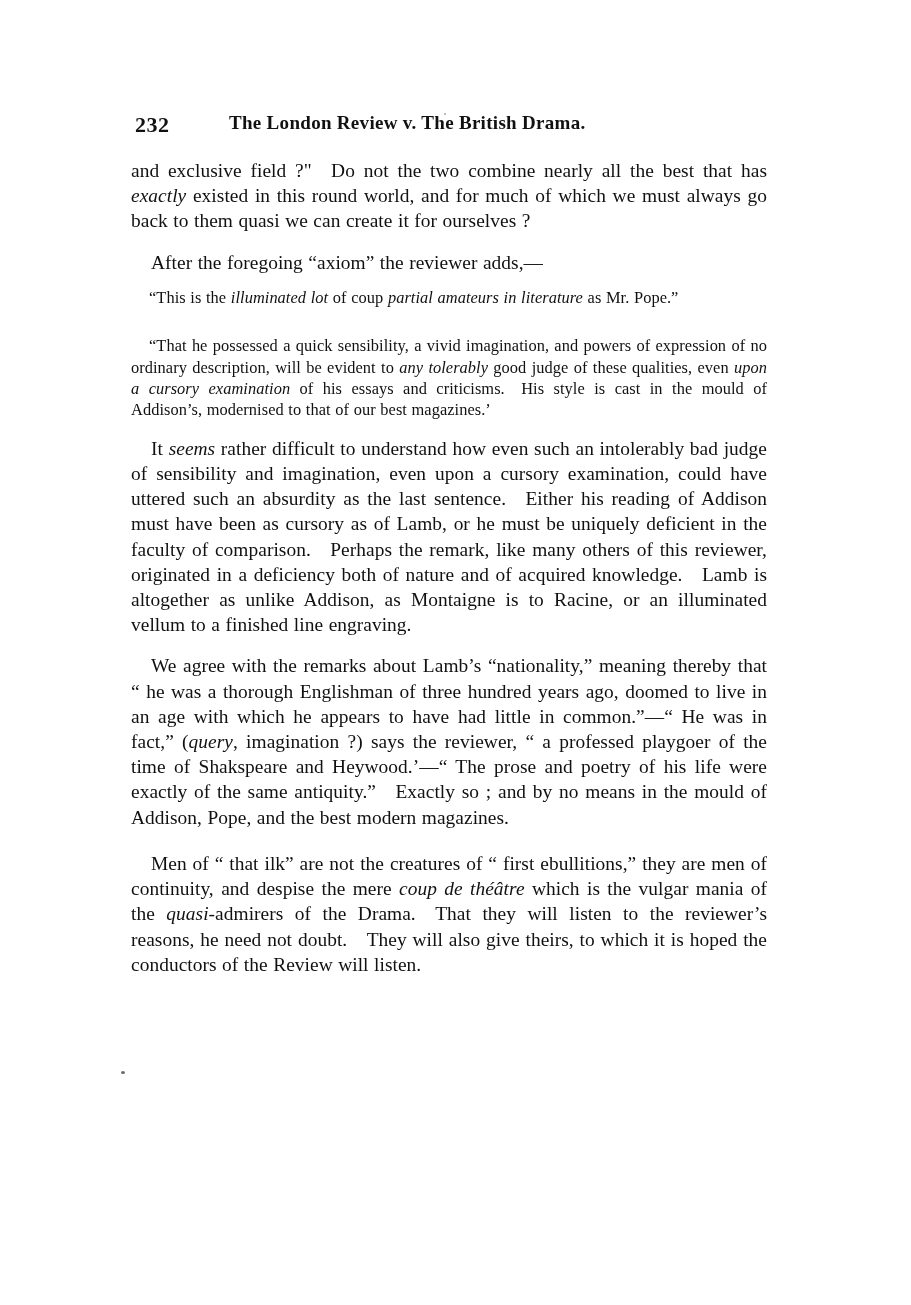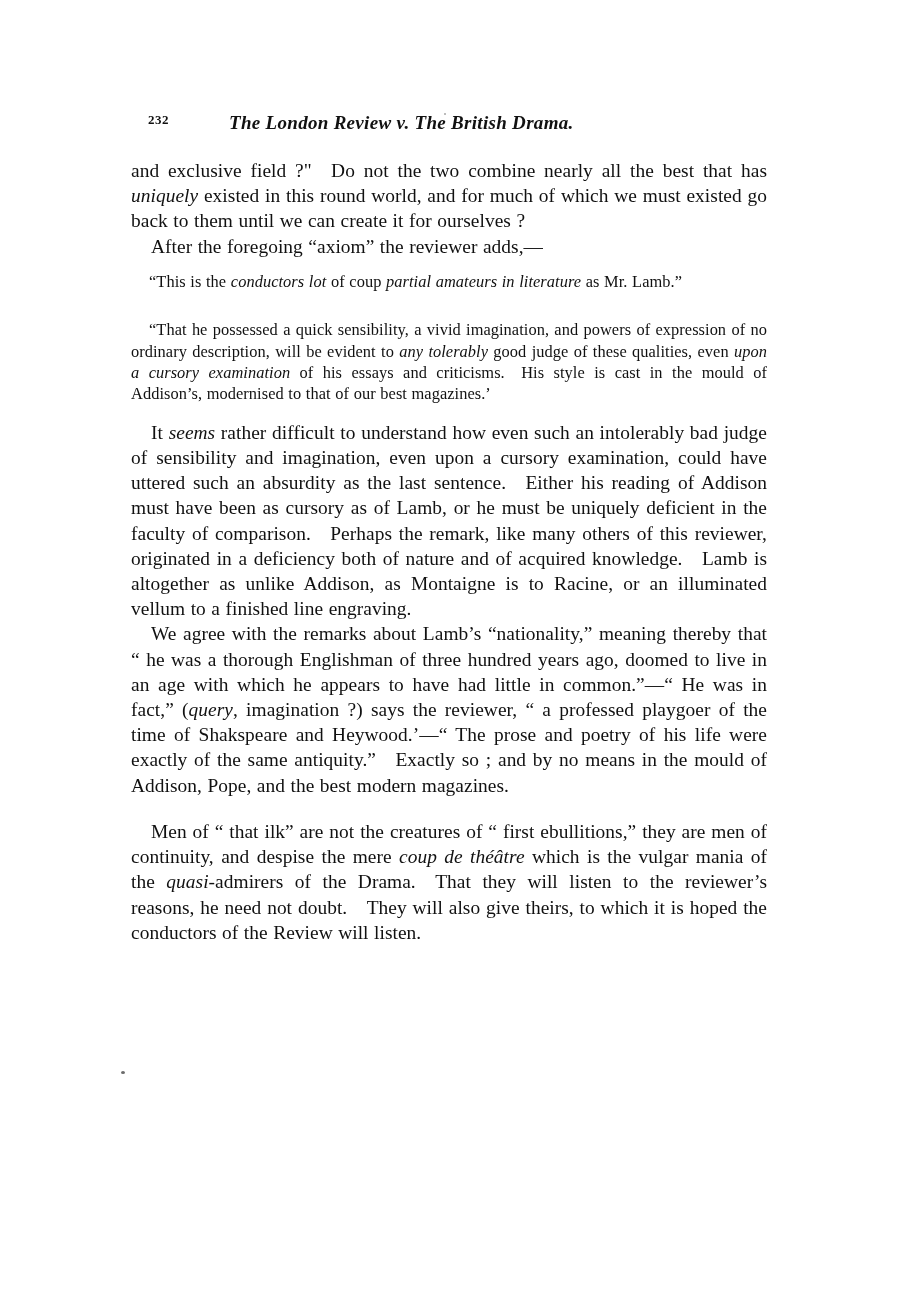--- a/index.html
+++ b/index.html
@@ -29,31 +29,30 @@
   
   .running-head {
     position: absolute;
     left: 131px;
     top: 112px;
     width: 640px;
     height: 24px;
   }
   .folio {
     position: absolute;
-    left: 17px;
+    left: 4px;
     top: 0;
-    font-size: 13px;
+    font-size: 22px;
     font-weight: bold;
     letter-spacing: 0.5px;
   }
   .head-title {
     position: absolute;
     left: 98px;
     top: 0;
-    font-style: italic;
     font-weight: bold;
     font-size: 19px;
     letter-spacing: 0.3px;
     white-space: nowrap;
   }
 
   
   .column {
     position: absolute;
     left: 131px;
@@ -72,21 +71,21 @@
     font-size: 19.4px;
     line-height: 25.2px;
     letter-spacing: 0.05px;
     word-spacing: 0.6px;
     text-indent: 20px;
   }
   .body-para.no-indent {
     text-indent: 0;
   }
   .body-para + .body-para {
-    margin-top: 0;
+    margin-top: 16px;
   }
 
   
   .quote-para {
     font-size: 16.4px;
     line-height: 21.4px;
     letter-spacing: 0.05px;
     word-spacing: 0.5px;
     text-indent: 18px;
   }
@@ -110,27 +109,27 @@
 
 <div class="page">
 
   <div class="running-head">
     <span class="folio">232</span>
     <span class="head-title">The London Review v. The British Drama.</span>
   </div>
 
   <div class="column">
 
-    <p class="body-para no-indent"><span>and exclusive field ?" Do not the two combine nearly all the best that has </span><i>uniquely</i><span> existed in this round world, and for much of which we must existed go back to them until we can create it for ourselves ?</span></p>
+    <p class="body-para no-indent"><span>and exclusive field ?" Do not the two combine nearly all the best that has </span><i>exactly</i><span> existed in this round world, and for much of which we must always go back to them quasi we can create it for ourselves ?</span></p>
 
     <p class="body-para">After the foregoing “axiom” the reviewer adds,—</p>
 
     <div class="gap-md"></div>
 
-    <p class="quote-para"><span>“This is the </span><i>conductors lot</i><span> of coup </span><i>partial amateurs in literature</i><span> as Mr. Lamb.”</span></p>
+    <p class="quote-para"><span>“This is the </span><i>illuminated lot</i><span> of coup </span><i>partial amateurs in literature</i><span> as Mr. Pope.”</span></p>
 
     <div class="gap-lg"></div>
 
 
     <div class="gap-md"></div>
 
     <p class="quote-para"><span>“That he possessed a quick sensibility, a vivid imagination, and powers of expression of no ordinary description, will be evident to </span><i>any tolerably</i><span> good judge of these qualities, even </span><i>upon a cursory examination</i><span> of his essays and criticisms. His style is cast in the mould of Addison’s, modernised to that of our best magazines.’</span></p>
 
     <div class="gap-lg"></div>
 

